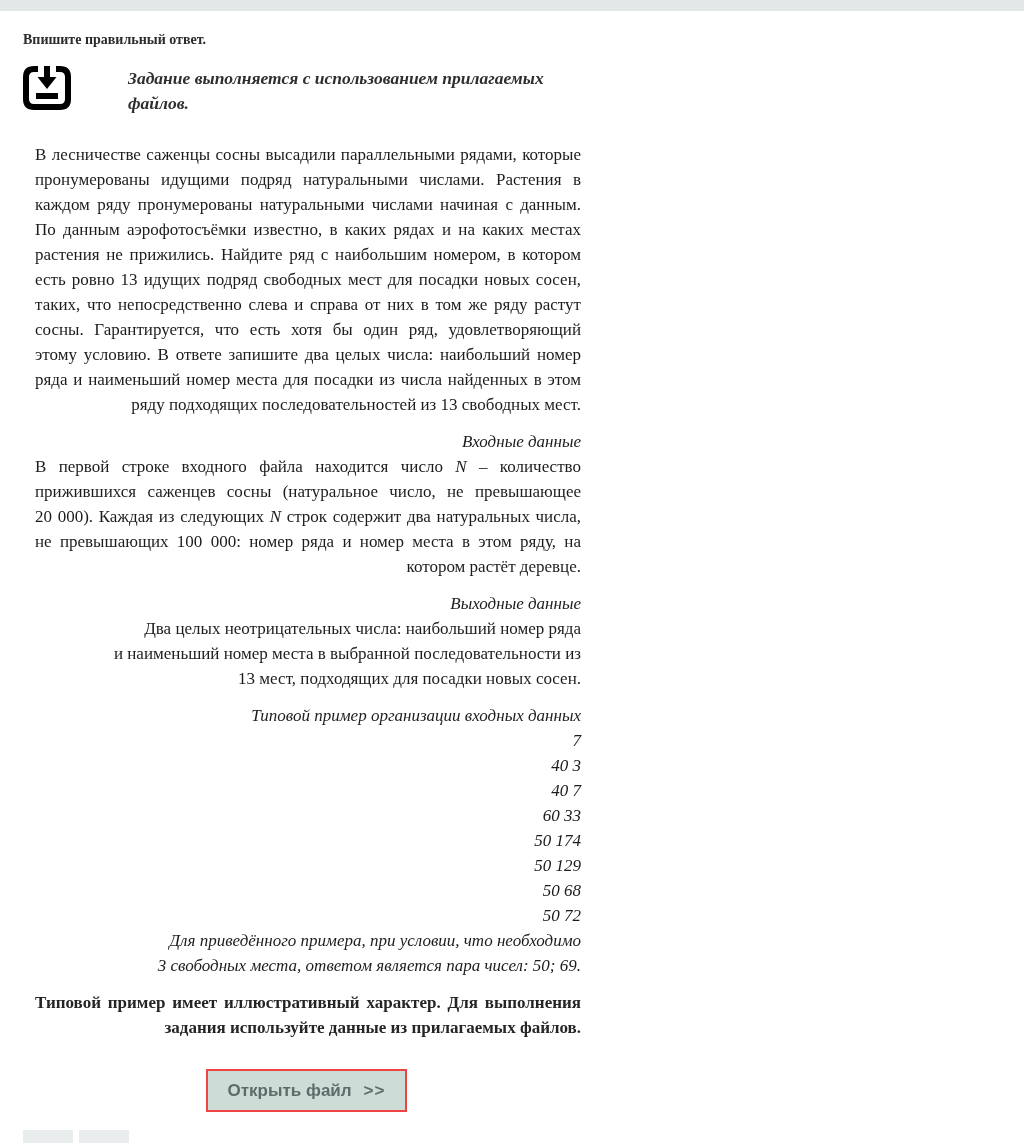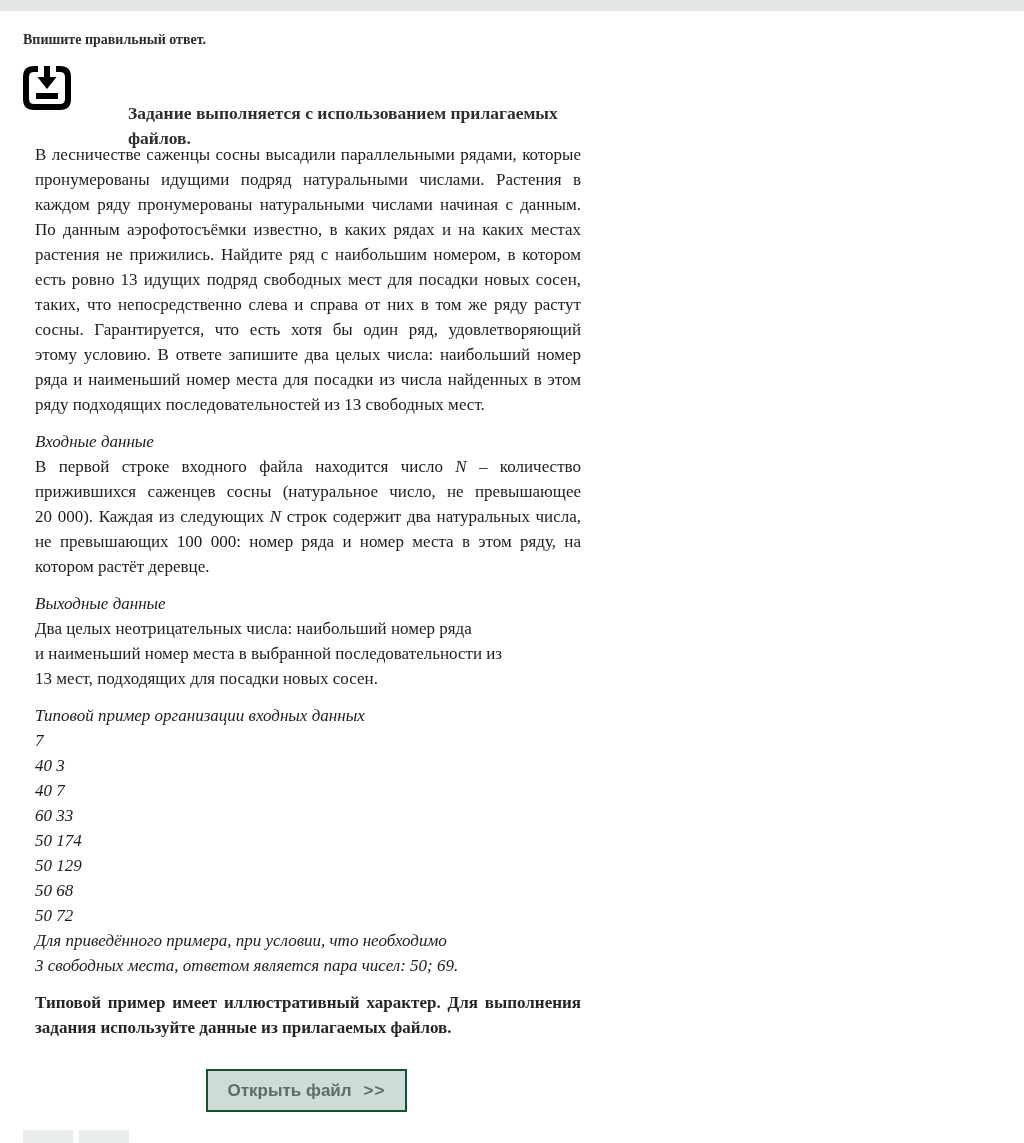--- a/index.html
+++ b/index.html
@@ -17,38 +17,38 @@
   .page-title {
     margin: 16px 0 0 0;
     font-size: 14px; font-weight: bold; line-height: 25px;
     color: #2b2b2b;
   }
 
   .attach-row { display: flex; align-items: flex-start; margin-top: 14px; height: 50px; }
   .dl-icon { width: 48px; height: 44px; flex: 0 0 48px; }
   .attach-note {
     margin-left: 57px;
-    font-size: 17.5px; font-weight: bold; 
-    line-height: 25px; color: #2e2e2e; margin-top: 35px;
+    font-size: 17.5px; font-weight: bold; font-style: italic;
+    line-height: 25px; color: #2e2e2e;
   }
 
   .textblock { margin: 12px; }
   .para { margin-top: 26px; }
-  .line { font-size: 17px; line-height: 25px; }
+  .line { font-size: 17px; line-height: 25px; text-align: right; }
   .j { text-align: justify; text-align-last: justify; }
   .ital { font-style: italic; }
   .bold { font-weight: bold; color: #252525; }
   .var { font-style: italic; }
 
   .open-btn {
     display: flex; align-items: center; justify-content: center; gap: 12px;
     margin: 29px 0 0 183px;
     width: 201px; height: 43px;
     background: #cedcd8;
-    border: 2px solid #14532d;
+    border: 2px solid #ef4444;
     font-family: "Liberation Sans", sans-serif;
     font-size: 17px; font-weight: bold; color: #5d6c69;
     cursor: pointer;
   }
   .open-btn .arrows { letter-spacing: 1px; }
 
   .ph-row { display: flex; gap: 6px; margin-top: 18px; }
   .ph-box { width: 50px; height: 29px; background: #eaedee; border: none; cursor: pointer; }
 </style>
 </head>

